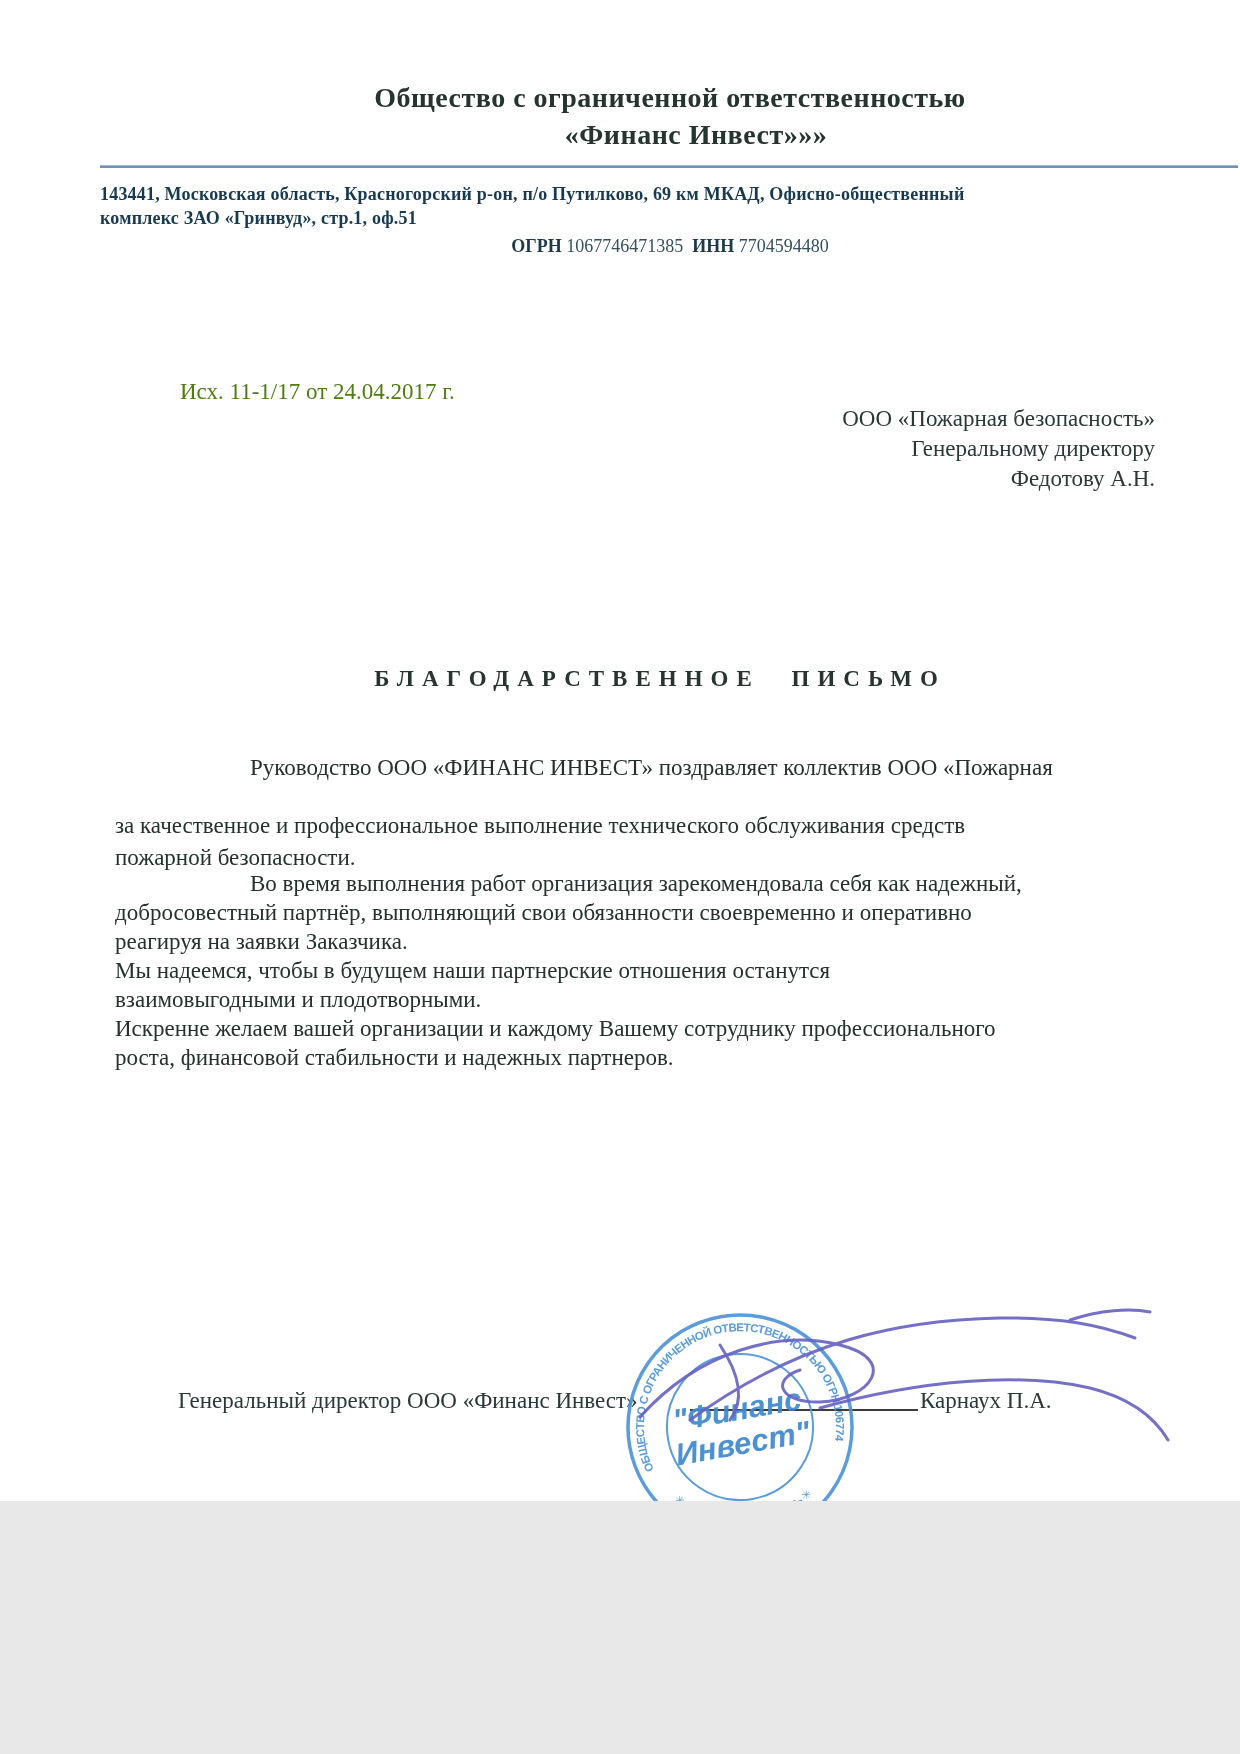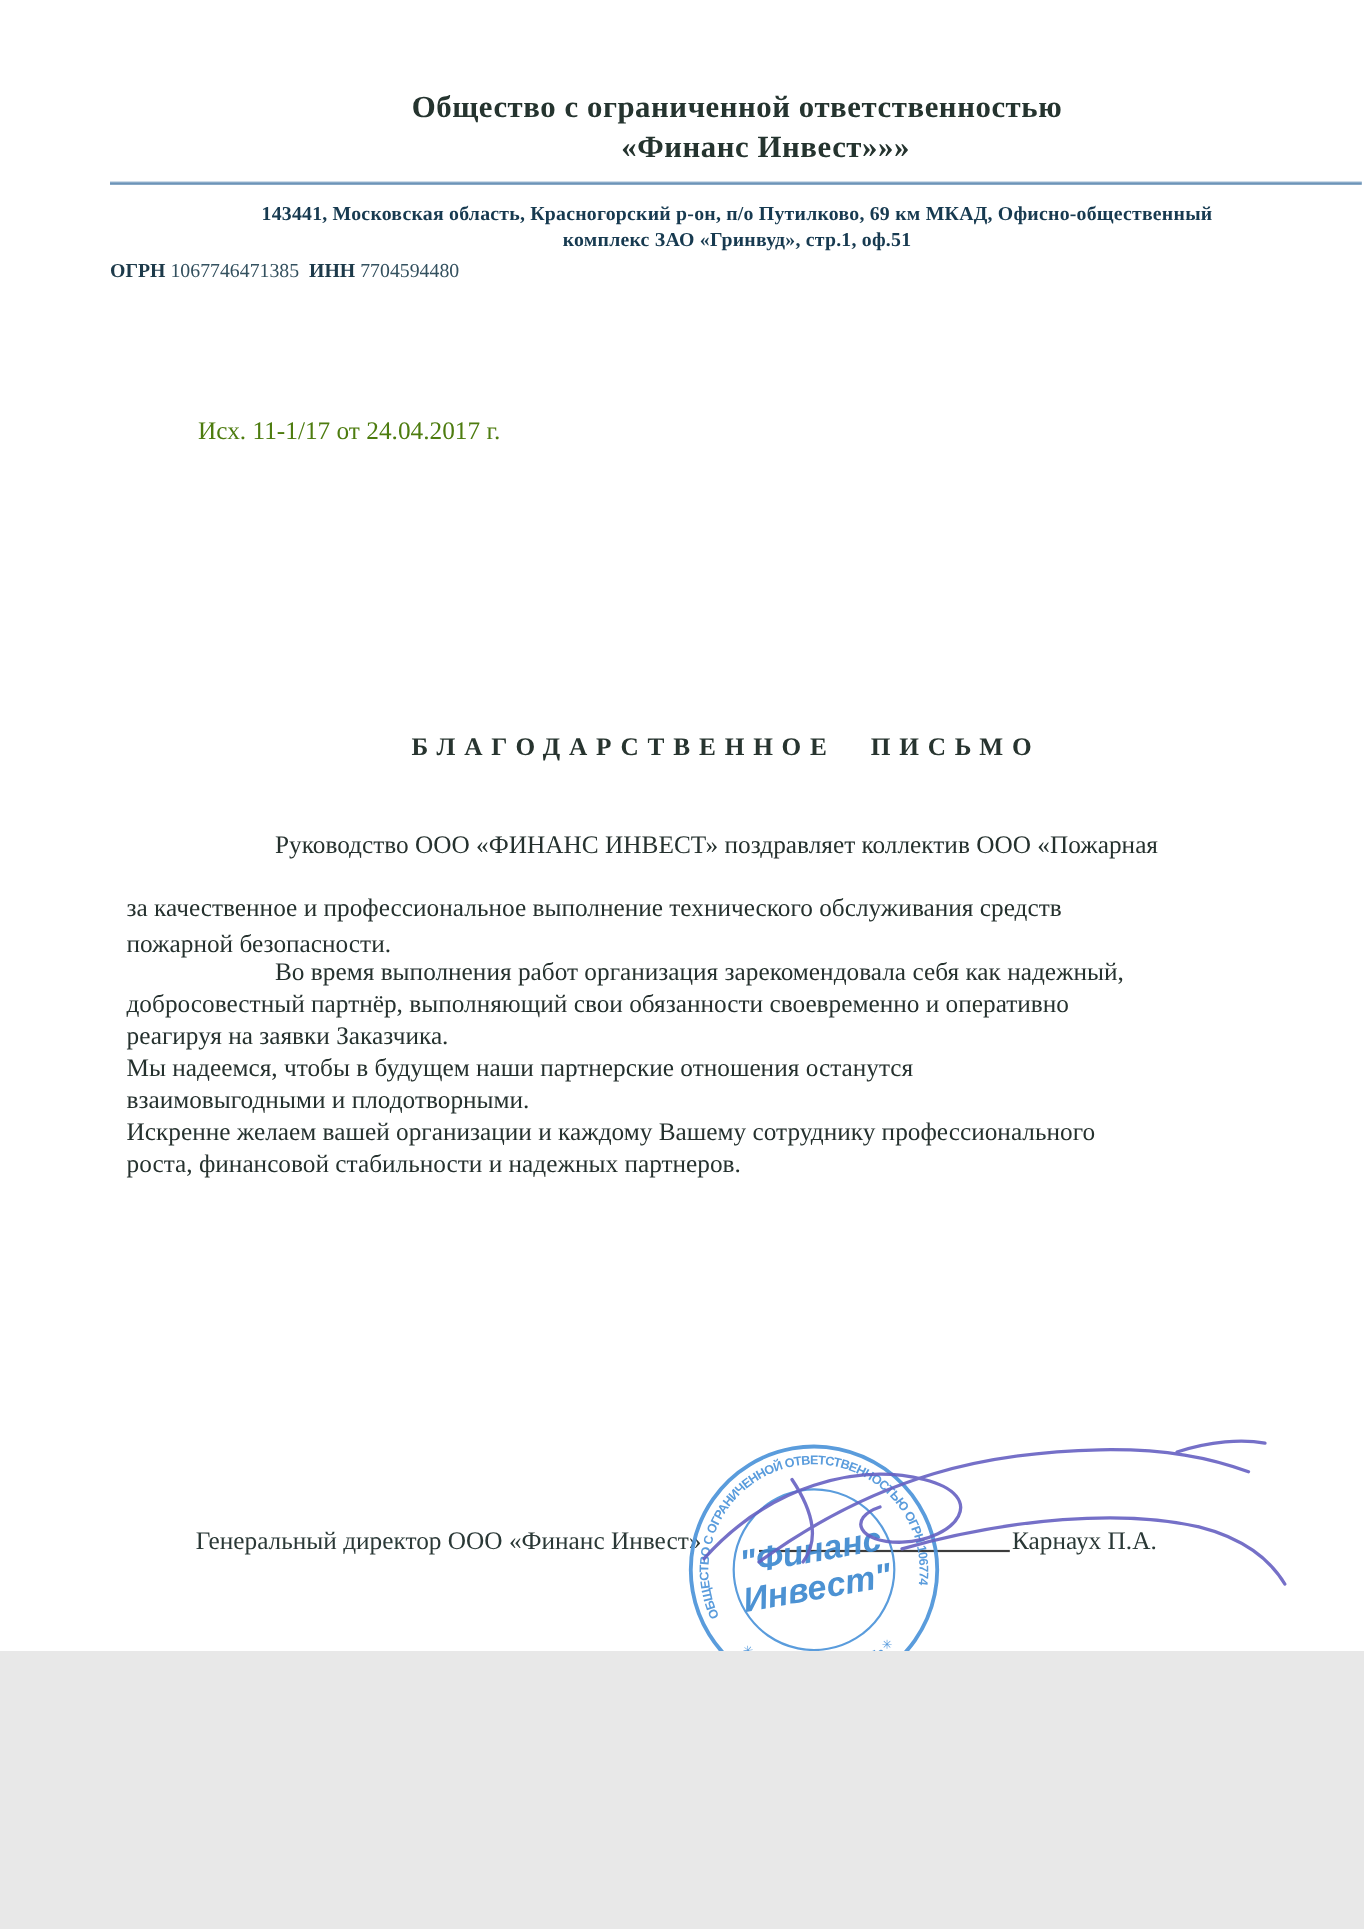--- a/index.html
+++ b/index.html
@@ -24,30 +24,30 @@
   }
   .org-type{top:82px;}
   .org-name{top:119px;left:26px;}
   .rule{
     top:166px;left:100px;width:1138px;height:0;
     border-top:2px solid #6d94b8;
     box-shadow:0 -1px 0 #9fb9d2;
   }
   .addr{
     left:100px;width:1140px;
-    text-align:center;
     font-weight:bold;
     font-size:18px;
     color:#173a50;
     letter-spacing:.2px;
   }
   .addr1{top:184px;}
   .addr2{top:208px;}
   .ogrn-line{
     top:236px;left:100px;width:1140px;
+    text-align:center;
     font-size:18px;
     color:#33505e;
   }
   .ogrn-line b{color:#1d3a4a;}
   
   .outgoing{top:379px;left:180px;font-size:23px;color:#4d7c0f;}
   .recipient{
     top:404px;right:85px;width:600px;
     text-align:right;
     font-size:23px;line-height:30px;
@@ -93,20 +93,25 @@
   <div class="abs addr addr1">143441, Московская область, Красногорский р-он, п/о Путилково, 69 км МКАД, Офисно-общественный</div>
   <div class="abs addr addr2">комплекс ЗАО «Гринвуд», стр.1, оф.51</div>
   <div class="abs ogrn-line">
     <b>ОГРН</b>
     <span>1067746471385</span>&nbsp;
     <b>ИНН</b>
     <span>7704594480</span>
   </div>
 
   <div class="abs outgoing">Исх. 11-1/17 от 24.04.2017 г.</div>
+  <div class="abs recipient">
+    <div>ООО «Пожарная безопасность»</div>
+    <div>Генеральному директору</div>
+    <div>Федотову А.Н.</div>
+  </div>
 
   <div class="abs letter-title">БЛАГОДАРСТВЕННОЕ ПИСЬМО</div>
 
   <div class="abs body-line ind" style="top:755px">Руководство ООО «ФИНАНС  ИНВЕСТ»  поздравляет коллектив ООО «Пожарная</div>
   <div class="abs body-line" style="top:813px">за качественное и профессиональное выполнение технического обслуживания средств</div>
   <div class="abs body-line" style="top:845px">пожарной безопасности.</div>
   <div class="abs body-line ind" style="top:871px">Во время выполнения работ организация зарекомендовала себя как надежный,</div>
   <div class="abs body-line" style="top:900px">добросовестный партнёр, выполняющий свои обязанности своевременно и оперативно</div>
   <div class="abs body-line" style="top:929px">реагируя на заявки Заказчика.</div>
   <div class="abs body-line" style="top:958px">Мы надеемся, чтобы в будущем наши партнерские отношения останутся</div>

